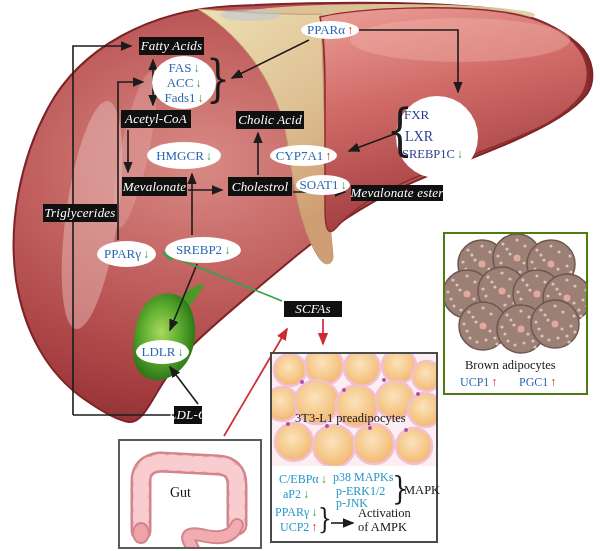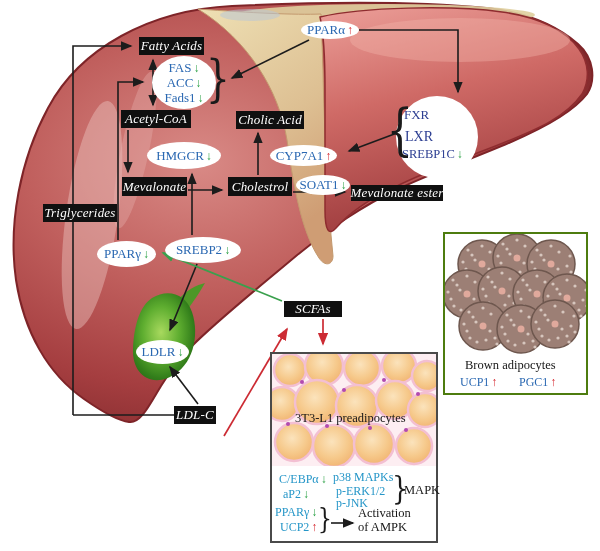--- a/index.html
+++ b/index.html
@@ -126,21 +126,21 @@
   </svg>
 
   <div class="bbox" style="left:139px;top:37px;width:65px;height:18px">Fatty Acids</div>
   <div class="bbox" style="left:121px;top:110px;width:70px;height:18px">Acetyl-CoA</div>
   <div class="bbox" style="left:236px;top:111px;width:68px;height:18px">Cholic Acid</div>
   <div class="bbox" style="left:122px;top:177px;width:65px;height:19px">Mevalonate</div>
   <div class="bbox" style="left:228px;top:177px;width:64px;height:19px">Cholestrol</div>
   <div class="bbox" style="left:43px;top:204px;width:74px;height:18px">Triglycerides</div>
   <div class="bbox" style="left:351px;top:185px;width:92px;height:16px">Mevalonate ester</div>
   <div class="bbox" style="left:284px;top:301px;width:58px;height:16px">SCFAs</div>
-  <div class="bbox" style="left:174px;top:406px;width:42px;height:18px">LDL-C</div>
+  <div class="bbox" style="left:174px;top:406px;width:28px;height:18px">LDL-C</div>
 
   <div class="oval" style="left:301px;top:21px;width:58px;height:18px">
     <span>PPARα</span>
       <span class="arr up">↑</span>
   </div>
 
   <div class="oval col" style="left:152px;top:56px;width:64px;height:53px">
     <div class="row">
         <span>FAS</span>
         <span class="arr down">↓</span>
@@ -189,20 +189,33 @@
     <span class="t navy" style="left:8px;top:11px;font-size:13px">FXR</span>
     <span class="t navy" style="left:9px;top:33px;font-size:14px">LXR</span>
     <span class="t" style="left:6px;top:51px;font-size:12.5px">
       <span class="navy">SREBP1C</span><span class="arr down">↓</span>
     </span>
   </div>
 
   <span class="brace" style="left:202px;top:51px;font-size:50px;line-height:56px;transform:scale(.75,1.0)">}</span>
   <span class="brace" style="left:382px;top:99px;font-size:56px;line-height:62px;transform:scale(.75,1.0)">{</span>
 
+  <div id="panel-gut" class="panel" style="left:118px;top:439px;width:140px;height:106px">
+    <svg width="140" height="106" viewBox="0 0 140 106">
+      <g fill="none" stroke-linecap="round" stroke-linejoin="round">
+        <path d="M 21,90 L 21,40 Q 21,23 40,21 L 98,24 Q 117,25 117,44 L 117,84" stroke="#d2858d" stroke-width="21"></path>
+        <path d="M 21,90 L 21,40 Q 21,23 40,21 L 98,24 Q 117,25 117,44 L 117,84" stroke="#f0acb1" stroke-width="16"></path>
+        <path d="M 21,90 L 21,40 Q 21,23 40,21 L 98,24 Q 117,25 117,44 L 117,84" stroke="#f9cdd0" stroke-width="16" stroke-dasharray="4 9"></path>
+        <path d="M 117,84 Q 111,100 86,95 Q 64,90 69,100 L 73,108" stroke="#d2858d" stroke-width="14"></path>
+        <path d="M 117,84 Q 111,100 86,95 Q 64,90 69,100 L 73,108" stroke="#f0acb1" stroke-width="10"></path>
+        <ellipse cx="21" cy="92" rx="8" ry="10" fill="#eda3a9" stroke="#d2858d" stroke-width="2"></ellipse>
+      </g>
+    </svg>
+    <span class="t paneltitle" style="left:50px;top:44px;font-size:14px">Gut</span>
+  </div>
 
   <div id="panel-3t3" class="panel" style="left:270px;top:352px;width:164px;height:187px">
     <svg width="164" height="112" viewBox="0 0 164 112" style="position:absolute;left:0;top:0">
       <defs>
         <radialGradient id="cellg" cx="45%" cy="40%" r="70%">
           <stop offset="0%" stop-color="#fbe3bc"></stop>
           <stop offset="55%" stop-color="#f6c98b"></stop>
           <stop offset="100%" stop-color="#f0ae6a"></stop>
         </radialGradient>
       </defs>

